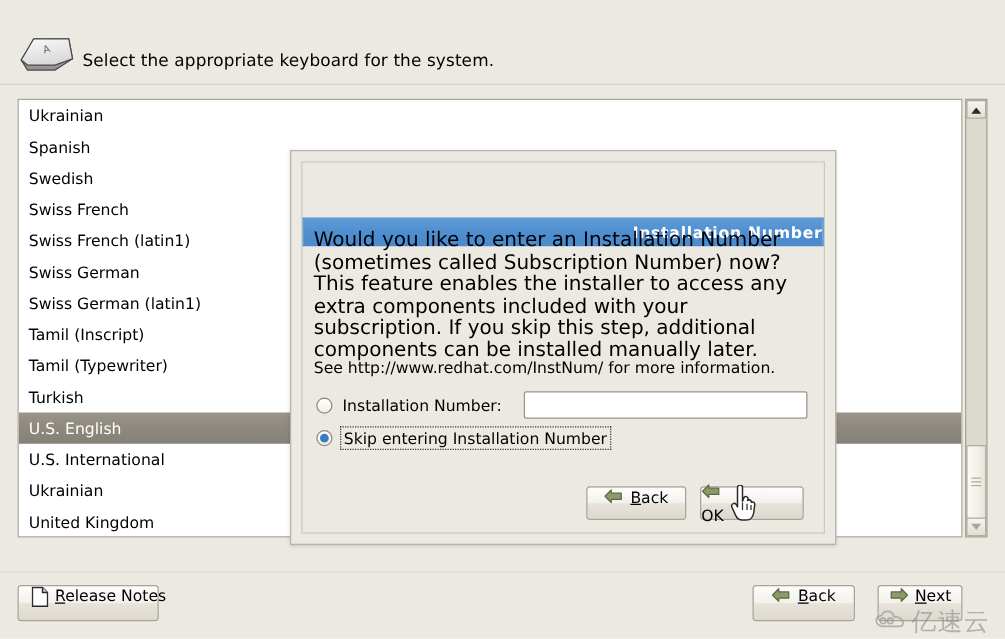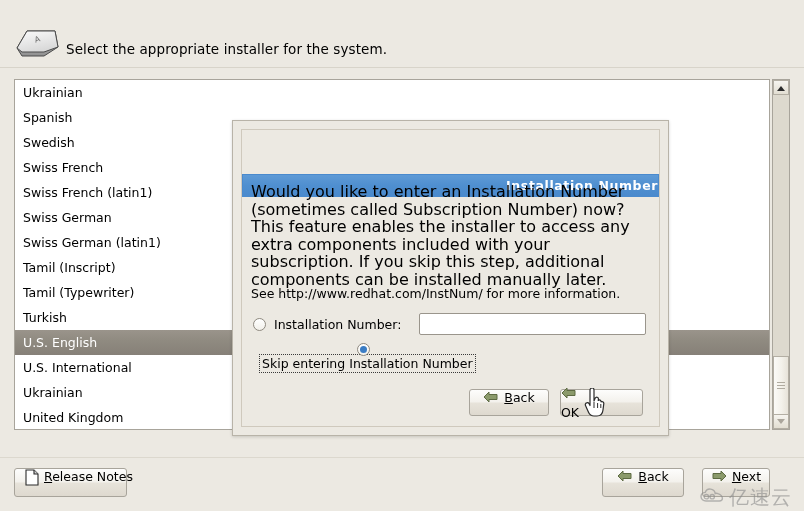--- a/index.html
+++ b/index.html
@@ -212,21 +212,21 @@
     font-size: 12.5px;
     color: #000;
   }
 
   .radio-row {
     position: absolute;
     display: flex;
     align-items: center;
   }
   #radio-row-1 { left: 20px; top: 196px; }
-  #radio-row-2 { left: 20px; top: 222px; flex-direction: column; }
+  #radio-row-2 { left: 20px; top: 222px; }
 
   .radio {
     width: 13px; height: 13px;
     border-radius: 50%;
     background: linear-gradient(to bottom, #ffffff, #f2f0ea);
     border: 1px solid #8f8a80;
     box-sizing: border-box;
     position: relative;
     flex: 0 0 auto;
   }
@@ -310,21 +310,21 @@
         <linearGradient id="keyside" x1="0" y1="0" x2="0" y2="1">
           <stop offset="0" stop-color="#c9c9c9"></stop>
           <stop offset="1" stop-color="#8f8f8f"></stop>
         </linearGradient>
       </defs>
       <polygon points="3,21 13,4 41,4 44,20 30,29 8,29" fill="url(#keyside)" stroke="#4a4a4a" stroke-width="1"></polygon>
       <polygon points="3,21 13,4 41,4 44,20 30,25 8,25" fill="url(#keytop)" stroke="#4a4a4a" stroke-width="1"></polygon>
       <text x="24" y="15" font-family="DejaVu Sans, sans-serif" font-size="8" fill="#6a6a6a" transform="rotate(-18 24 15)" text-anchor="middle">A</text>
     </svg>
   </div>
-  <div id="header-title">Select the appropriate installer for the system.</div>
+  <div id="header-title">Select the appropriate keyboard for the system.</div>
 </div>
 
 <div id="list-area">
   <div class="list-row">Ukrainian</div>
   <div class="list-row">Spanish</div>
   <div class="list-row">Swedish</div>
   <div class="list-row">Swiss French</div>
   <div class="list-row">Swiss French (latin1)</div>
   <div class="list-row">Swiss German</div>
   <div class="list-row">Swiss German (latin1)</div>

